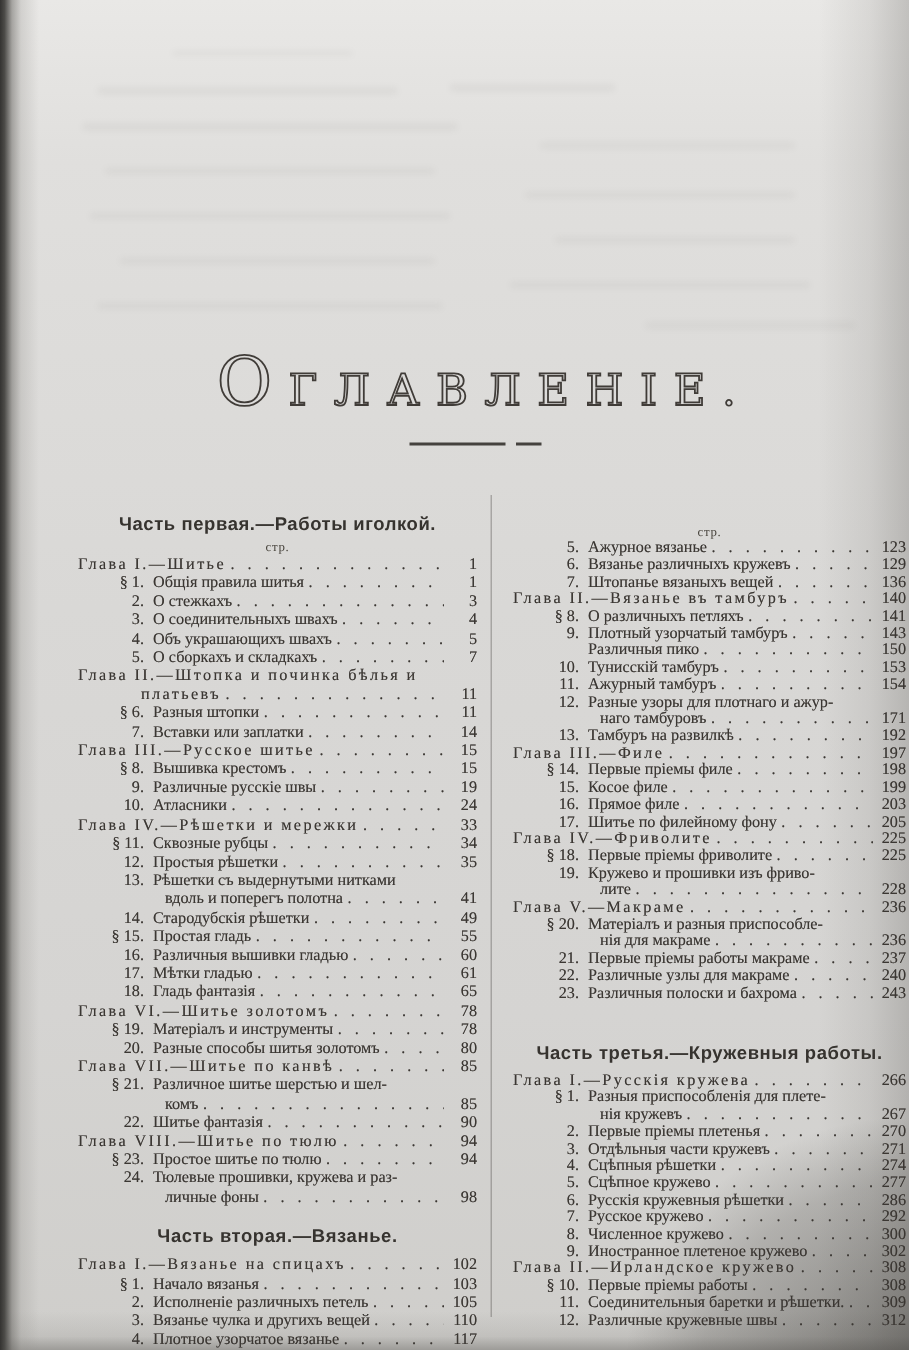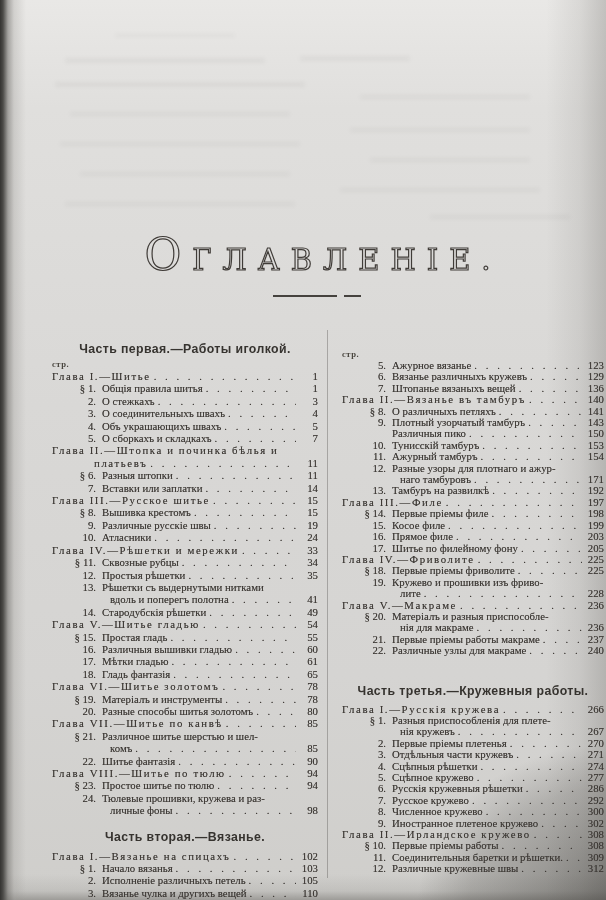--- a/index.html
+++ b/index.html
@@ -41,21 +41,21 @@
   .col-divider{position:absolute;top:330px;left:327px;width:1px;height:548px;background:rgba(84,82,78,.38);}
   .part-header{
     font-family:"Liberation Sans","DejaVu Sans",sans-serif;font-weight:bold;
     font-size:12.3px;line-height:14px;text-align:center;letter-spacing:.4px;
     margin:0 0 3px;color:#36332f;
   }
   .sec2{margin-top:13px;}
   .sec2 .part-header{margin-bottom:6px;}
   .sec-big{margin-top:27px;}
   .sec-big .part-header{margin-bottom:6px;}
-  .page-label{font-size:8.6px;line-height:10px;text-align:left;letter-spacing:.5px;margin-bottom:1px;color:#4a463f;font-weight:bold;}
+  .page-label{font-size:8.6px;line-height:10px;text-align:center;letter-spacing:.5px;margin-bottom:1px;color:#4a463f;}
   .row{display:flex;align-items:baseline;text-shadow:0 0 .4px rgba(59,55,51,.55);}
   .row .num{flex:none;width:44px;padding-right:6px;text-align:right;white-space:pre;}
   .row .txt{flex:none;white-space:nowrap;}
   .row.chapter .txt{letter-spacing:1.6px;}
   .row.cont{padding-left:58px;}
   .row.cont-ch{padding-left:42px;align-items:flex-end;}
   .row.cont-ch .txt{letter-spacing:1.6px;}
   .row .dots{flex:1 1 auto;min-width:0;overflow:hidden;white-space:nowrap;margin:0 2px 0 3px;}
   .row .dots::after{content:" .  .  .  .  .  .  .  .  .  .  .  .  .  .  .  .  .  .  .  .  .  .  .  .  .  .  .  .  .  .  .  .  .  .";letter-spacing:3px;}
   .row .pg{flex:none;min-width:20px;text-align:right;}
@@ -196,25 +196,20 @@
             <span class="txt">вдоль и поперегъ полотна</span>
             <span class="dots"></span>
             <span class="pg">41</span>
           </div>
           <div class="row item">
             <span class="num">14.</span>
             <span class="txt">Стародубскія рѣшетки</span>
             <span class="dots"></span>
             <span class="pg">49</span>
           </div>
-          <div class="row chapter">
-            <span class="txt">Глава V.—Шитье гладью</span>
-            <span class="dots"></span>
-            <span class="pg">54</span>
-          </div>
           <div class="row item">
             <span class="num">§ 15.</span>
             <span class="txt">Простая гладь</span>
             <span class="dots"></span>
             <span class="pg">55</span>
           </div>
           <div class="row item">
             <span class="num">16.</span>
             <span class="txt">Различныя вышивки гладью</span>
             <span class="dots"></span>
@@ -462,20 +457,26 @@
             <span class="txt">Первые пріемы работы макраме</span>
             <span class="dots"></span>
             <span class="pg">237</span>
           </div>
           <div class="row item">
             <span class="num">22.</span>
             <span class="txt">Различные узлы для макраме</span>
             <span class="dots"></span>
             <span class="pg">240</span>
           </div>
+          <div class="row item">
+            <span class="num">23.</span>
+            <span class="txt">Различныя полоски и бахрома</span>
+            <span class="dots"></span>
+            <span class="pg">243</span>
+          </div>
         </div>
         <div class="toc-section sec-big">
           <div class="part-header">Часть третья.—Кружевныя работы.</div>
           <div class="row chapter">
             <span class="txt">Глава I.—Русскія кружева</span>
             <span class="dots"></span>
             <span class="pg">266</span>
           </div>
           <div class="row item">
             <span class="num">§ 1.</span>

